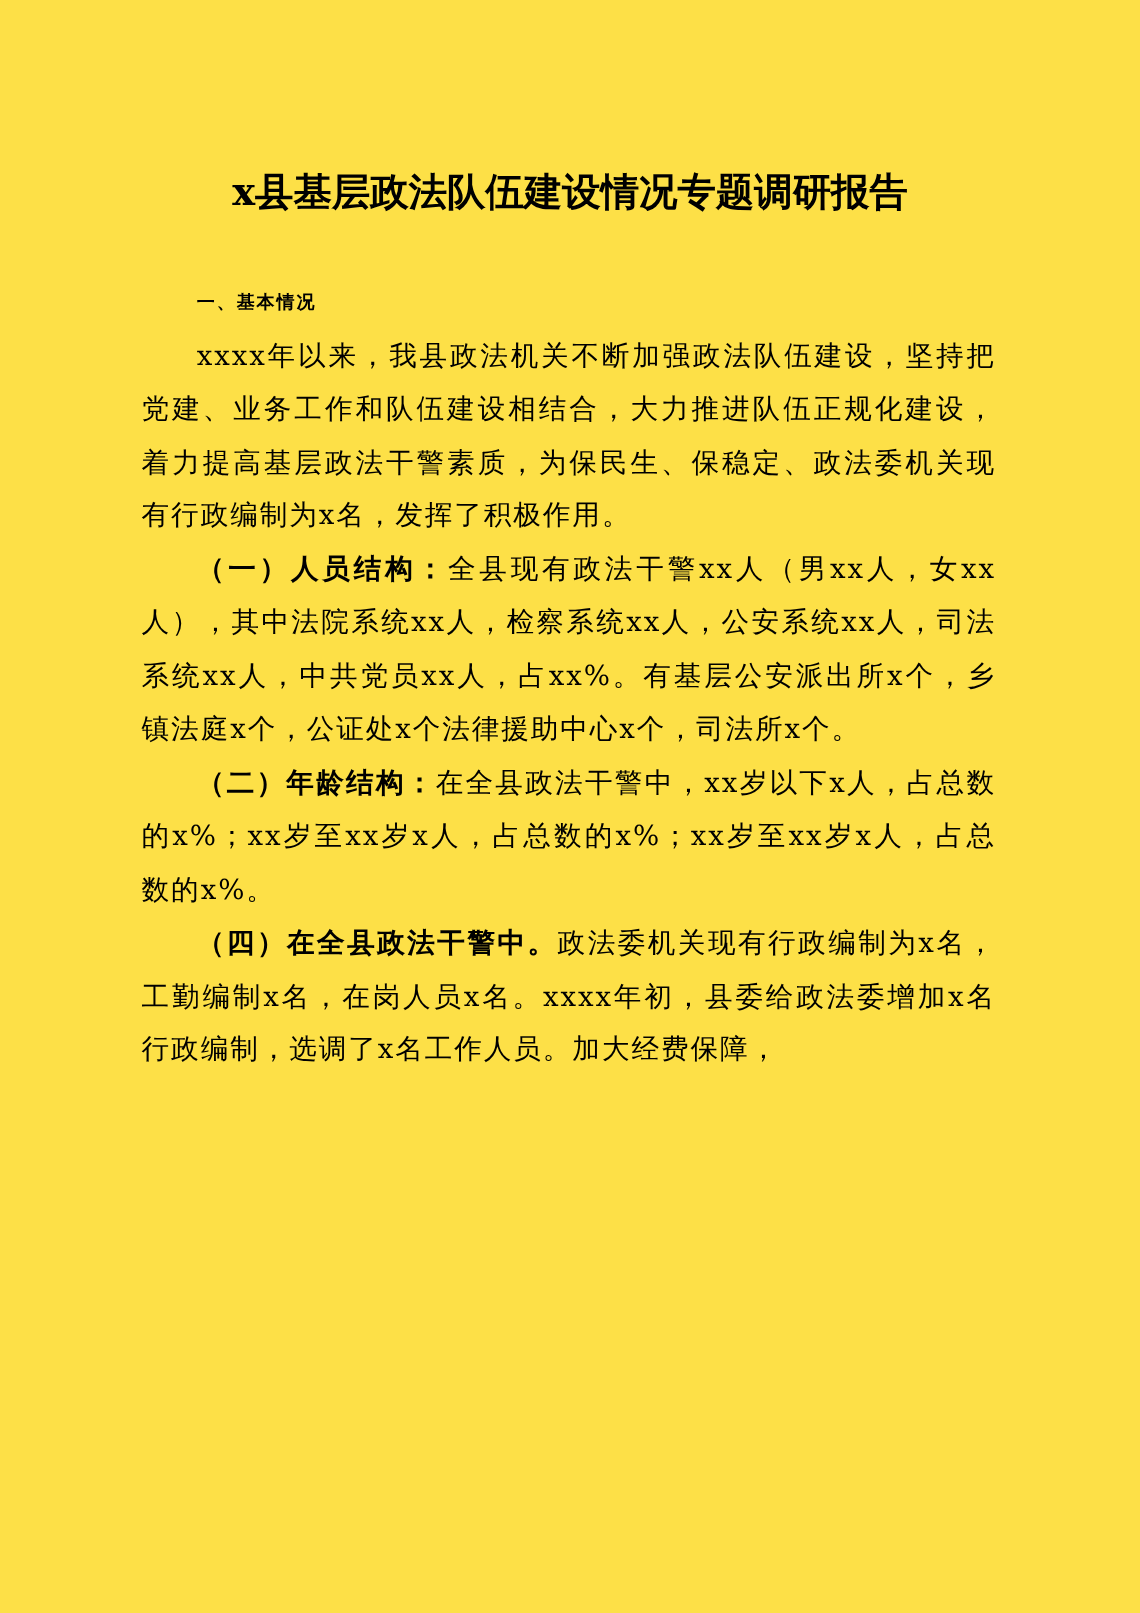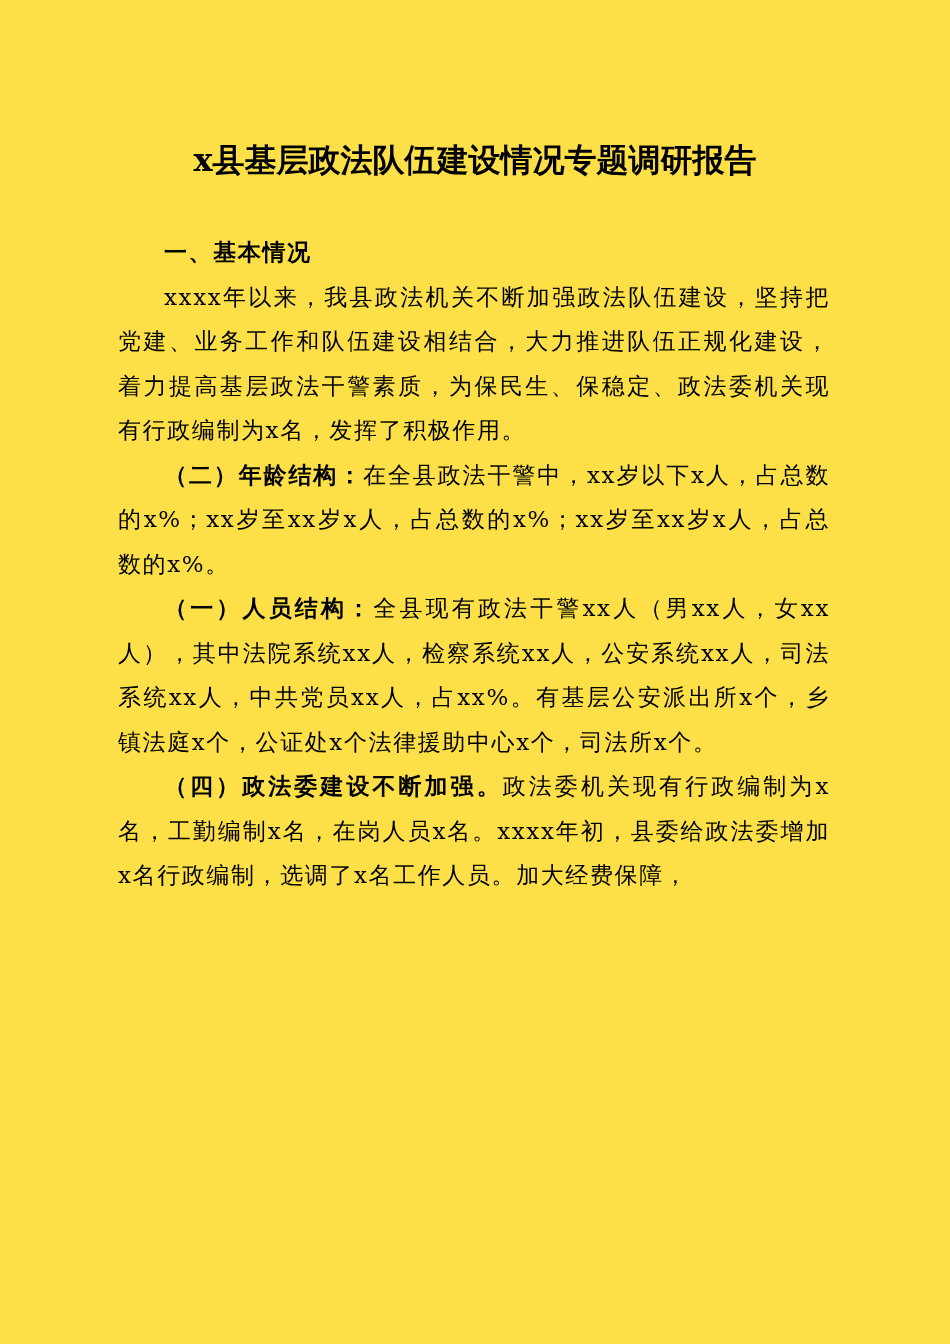--- a/index.html
+++ b/index.html
@@ -45,38 +45,38 @@
       letter-spacing: 1.6px;
       text-align: justify;
     }
     .body p {
       margin: 0;
       text-indent: 46px;
     }
     .h1 {
       font-family: "DejaVu Sans", "Liberation Sans", sans-serif;
       font-weight: bold;
-      font-size: 23px;
+      font-size: 15px;
     }
     .bold-lead {
       font-weight: bold;
     }
   </style>
 </head>
 <body>
 
 <div class="page">
   <h1 class="title">x县基层政法队伍建设情况专题调研报告</h1>
 
   <div class="body">
 
     <p class="h1">一、基本情况</p>
 
     <p>xxxx年以来，我县政法机关不断加强政法队伍建设，坚持把党建、业务工作和队伍建设相结合，大力推进队伍正规化建设，着力提高基层政法干警素质，为保民生、保稳定、政法委机关现有行政编制为x名，发挥了积极作用。</p>
 
+    <p><span class="bold-lead">（一）人员结构：</span><span>全县现有政法干警xx人（男xx人，女xx人），其中法院系统xx人，检察系统xx人，公安系统xx人，司法系统xx人，中共党员xx人，占xx%。有基层公安派出所x个，乡镇法庭x个，公证处x个法律援助中心x个，司法所x个。</span></p>
+
     <p><span class="bold-lead">（二）年龄结构：</span><span>在全县政法干警中，xx岁以下x人，占总数的x%；xx岁至xx岁x人，占总数的x%；xx岁至xx岁x人，占总数的x%。</span></p>
 
-    <p><span class="bold-lead">（一）人员结构：</span><span>全县现有政法干警xx人（男xx人，女xx人），其中法院系统xx人，检察系统xx人，公安系统xx人，司法系统xx人，中共党员xx人，占xx%。有基层公安派出所x个，乡镇法庭x个，公证处x个法律援助中心x个，司法所x个。</span></p>
 
-
-    <p><span class="bold-lead">（四）政法委建设不断加强。</span><span>政法委机关现有行政编制为x名，工勤编制x名，在岗人员x名。xxxx年初，县委给政法委增加x名行政编制，选调了x名工作人员。加大经费保障，</span></p>
+    <p><span class="bold-lead">（四）在全县政法干警中。</span><span>政法委机关现有行政编制为x名，工勤编制x名，在岗人员x名。xxxx年初，县委给政法委增加x名行政编制，选调了x名工作人员。加大经费保障，</span></p>
   </div>
 </div>
 
 </body></html>

